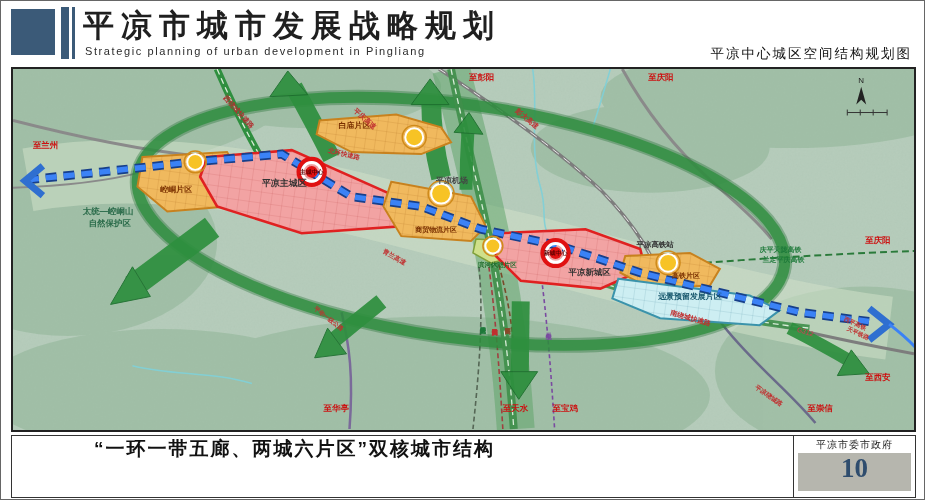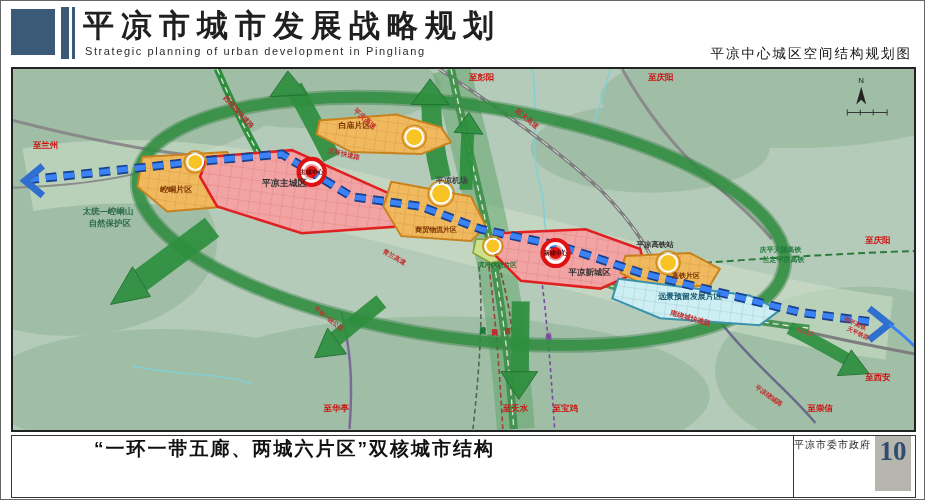--- a/index.html
+++ b/index.html
@@ -12,21 +12,21 @@
   .hdr-title{position:absolute;left:82px;top:4px;font-family:"Liberation Serif",serif;font-weight:bold;font-size:31px;letter-spacing:7px;color:#1f1f1f;white-space:nowrap;}
   .hdr-sub{position:absolute;left:84px;top:44px;font-weight:normal;font-size:11px;letter-spacing:1.6px;color:#2b2b2b;white-space:nowrap;}
   .hdr-maptitle{position:absolute;right:14px;top:44px;font-size:13.5px;color:#111;letter-spacing:2px;white-space:nowrap;text-align:center;}
   
   #mapbox{position:absolute;left:10px;top:66px;width:905px;height:365px;border:2px solid #222;box-sizing:border-box;background:#b7cdbc;}
   #mapbox svg{display:block;width:100%;height:100%;}
   
   #ftr{position:absolute;left:10px;top:434px;width:905px;height:63px;border:1.5px solid #333;box-sizing:border-box;background:#fff;display:flex;}
   .ftr-left{flex:1;display:flex;align-items:flex-start;padding-left:82px;}
   .ftr-caption{font-weight:bold;font-size:19px;color:#111;letter-spacing:2px;white-space:nowrap;}
-  .ftr-right{width:122px;border-left:1.5px solid #333;display:flex;flex-direction:row;box-sizing:border-box;}
+  .ftr-right{width:122px;border-left:1.5px solid #333;display:flex;flex-direction:column;box-sizing:border-box;}
   .ftr-agency{font-size:10px;color:#222;text-align:center;padding:2px 0 1px 0;background:#fff;letter-spacing:1px;}
   .ftr-pagebox{margin:0 4px 6px 4px;flex:1;background:#b6b6ae;display:flex;align-items:flex-start;justify-content:center;}
   .ftr-page{font-family:"Liberation Serif",serif;font-weight:bold;font-size:27px;color:#2f4d6e;}
   text{font-family:"Liberation Sans",sans-serif;}
   .vtxt{writing-mode:vertical-rl;text-orientation:upright;}
 </style>
 </head>
 <body>
 
 <div id="page">

